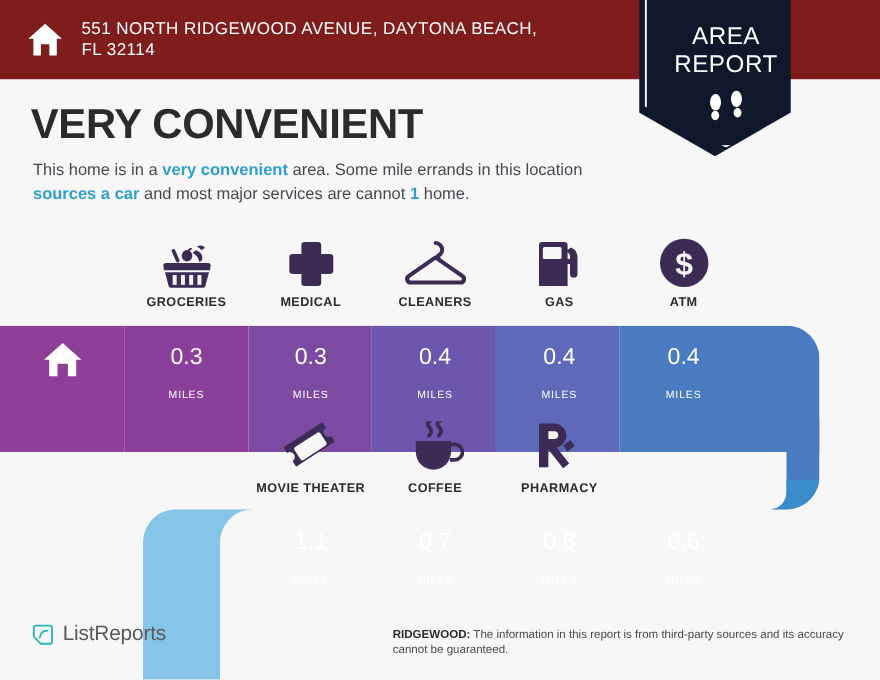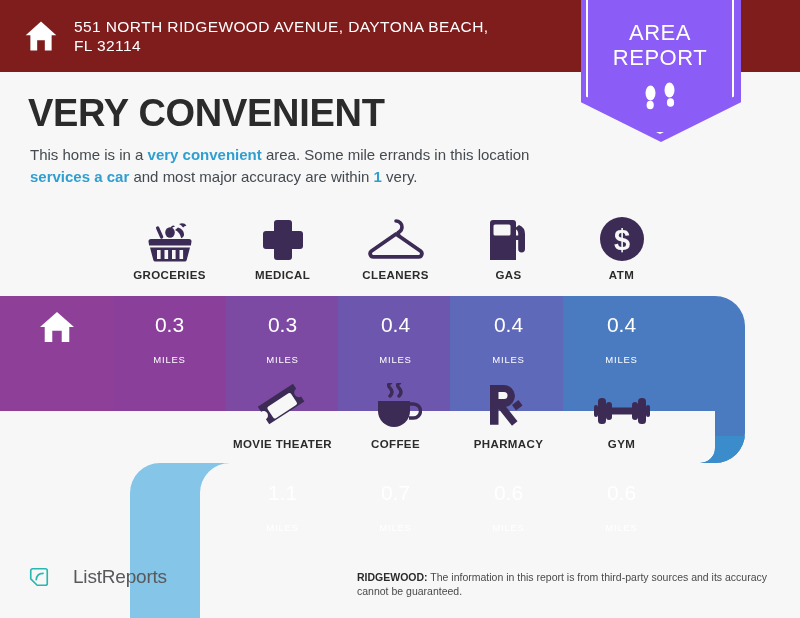--- a/index.html
+++ b/index.html
@@ -21,22 +21,22 @@
   }
   .home-icon-hdr { width: 34px; height: 34px; flex: 0 0 34px; margin-right: 16px; }
   .address {
     color: #ffffff; font-size: 15.5px; letter-spacing: 0.4px;
     line-height: 19px; font-weight: 400; max-width: 430px;
     text-transform: uppercase;
   }
 
   
   .badge {
-    position: absolute; left: 581px; top: 0; width: 160px; height: 142px;
-    background: #8b5cf6;
+    position: absolute; left: 581px; top: 0; width: 138px; height: 142px;
+    background: #0f172a;
     -webkit-clip-path: polygon(0 0, 100% 0, 100% 72%, 50% 100%, 0 72%);
     clip-path: polygon(0 0, 100% 0, 100% 72%, 50% 100%, 0 72%);
     z-index: 4;
   }
   .badge-inner {
     position: absolute; left: 5px; top: 0; width: 148px; height: 134px;
     border: 2px solid #ffffff; border-top: none;
     -webkit-clip-path: polygon(0 0, 100% 0, 100% 72%, 50% 100%, 0 72%);
     clip-path: polygon(0 0, 100% 0, 100% 72%, 50% 100%, 0 72%);
   }
@@ -82,21 +82,21 @@
   .dist-unit { font-size: 9.5px; letter-spacing: 0.8px; margin-top: 18px; }
 
   .home-bar-icon { position: absolute; left: 38px; top: 310px; width: 38px; height: 34px; z-index: 3; }
 
   
   .logo-wrap {
     position: absolute; left: 28px; top: 566px;
     display: flex; align-items: center; z-index: 3;
   }
   .logo-mark { width: 22px; height: 22px; margin-right: 7px; }
-  .logo-text { font-size: 19px; color: #58595b; letter-spacing: -0.2px; margin-left: 16px; }
+  .logo-text { font-size: 19px; color: #58595b; letter-spacing: -0.2px; }
   .disclaimer {
     position: absolute; left: 357px; top: 570px; width: 420px;
     font-size: 10.5px; line-height: 14px; color: #4a4a4a; z-index: 3;
   }
   .disclaimer b { color: #2b2b2b; }
 </style>
 </head>
 <body>
 
 <div id="page">
@@ -119,21 +119,21 @@
     <svg class="badge-feet" viewBox="0 0 42 34">
       <ellipse cx="10.5" cy="11" rx="5" ry="7.5" fill="#fff"></ellipse>
       <ellipse cx="10.2" cy="23" rx="3.6" ry="4.3" fill="#fff"></ellipse>
       <ellipse cx="29.5" cy="8" rx="5" ry="7.5" fill="#fff"></ellipse>
       <ellipse cx="30.5" cy="20.5" rx="3.6" ry="4.3" fill="#fff"></ellipse>
     </svg>
   </div>
 
   <div class="headline">VERY CONVENIENT</div>
   <div class="subline">
-    <span>This home is in a </span><span class="hl">very convenient</span><span> area. Some mile errands in this location </span><span class="hl">services a car</span><span> and most major accuracy are within </span><span class="hl">1</span><span> very.</span>
+    <span>This home is in a </span><span class="hl">very convenient</span><span> area. Some mile errands in this location </span><span class="hl">sources a car</span><span> and most major services are cannot </span><span class="hl">1</span><span> home.</span>
   </div>
 
   <svg class="ribbon" viewBox="0 0 800 322">
     <defs>
       <clipPath id="topclip">
         <path d="M0,0 H715 A30,30 0 0 1 745,30 V115 H0 Z"></path>
       </clipPath>
       <clipPath id="botclip">
         <path d="M745,85 V137 A30,30 0 0 1 715,167 H230 A30,30 0 0 0 200,197 V322 H130 V197 A30,30 0 0 1 160,167 H700 A15,15 0 0 0 715,152 V85 Z"></path>
       </clipPath>
@@ -265,36 +265,20 @@
           <g fill="#3c2c55">
             <path d="M4 2 h14 a11 11 0 0 1 2 21.8 l11.5 14.5 -5.5 4.4 -13.5 -17 v16 h-8.5z"></path>
             <path d="M12.5 9 h5.5 a3.5 3.5 0 0 1 0 7 h-5.5z" fill="#f7f7f8"></path>
             <path d="M26 22 l6.5 -5 4 5.5 -6.5 5z"></path>
           </g>
         </svg>
       </div>
       <div class="icon-label">PHARMACY</div>
     </div>
 
-    <div class="icon-cell" style="left:565px">
-      <div class="icon-glyph">
-        <svg width="56" height="40" viewBox="0 0 56 40">
-          <g fill="#3c2c55">
-            <rect x="0" y="14" width="4" height="12" rx="2"></rect>
-            <rect x="4" y="7" width="8" height="26" rx="3.5"></rect>
-            <rect x="12" y="11" width="6" height="18" rx="3"></rect>
-            <rect x="17" y="16.5" width="22" height="7" rx="1"></rect>
-            <rect x="38" y="11" width="6" height="18" rx="3"></rect>
-            <rect x="44" y="7" width="8" height="26" rx="3.5"></rect>
-            <rect x="52" y="14" width="4" height="12" rx="2"></rect>
-          </g>
-        </svg>
-      </div>
-      <div class="icon-label">GYM</div>
-    </div>
   </div>
 
   <div class="dist-layer">
 
     <div class="dist-cell" style="left:113px; top:17px">
       <div class="dist-num">0.3</div>
       <div class="dist-unit">MILES</div>
     </div>
     <div class="dist-cell" style="left:226px; top:17px">
       <div class="dist-num">0.3</div>

